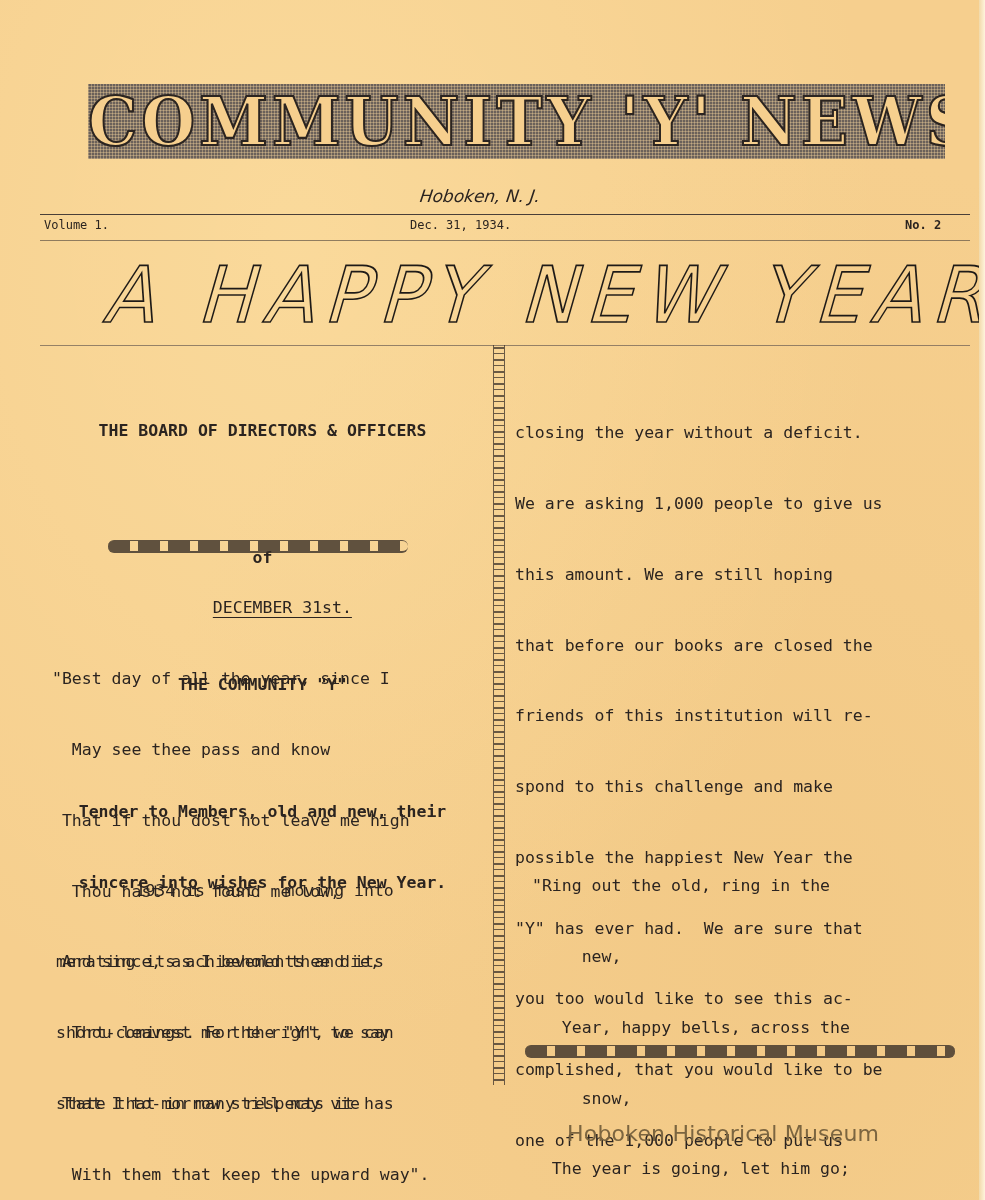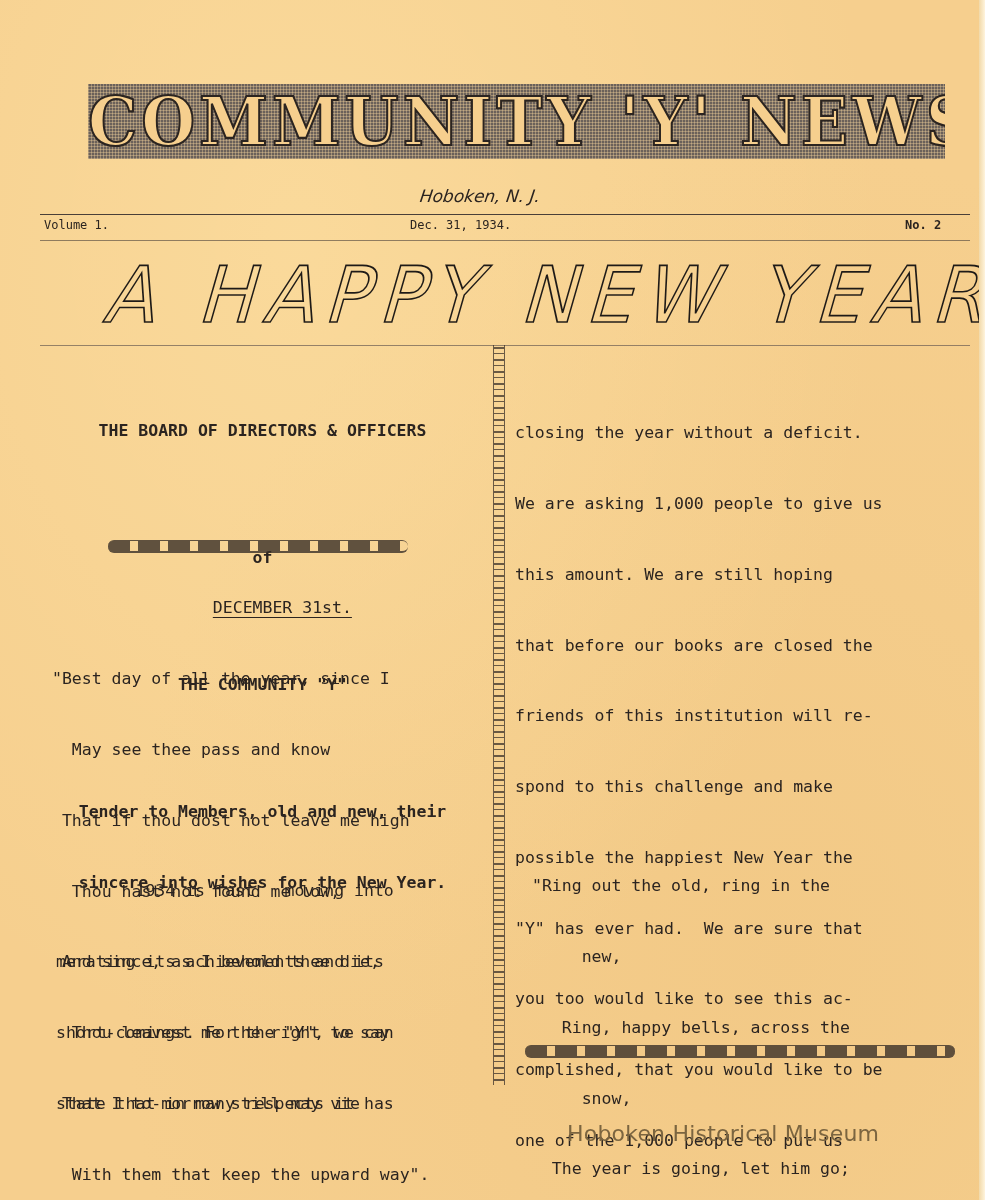--- a/index.html
+++ b/index.html
@@ -178,21 +178,21 @@
     
     
     
     
     
   </div>
 
   <div class="poem-right tw">
     <div>"Ring out the old, ring in the</div>
     <div>     new,</div>
-    <div>   Ring, happy bells, across the</div>
+    <div>   Year, happy bells, across the</div>
     <div>     snow,</div>
     <div>  The year is going, let him go;</div>
     
     
   </div>
 
   <div class="flourish two"></div>
 
   <div class="watermark">Hoboken Historical Museum</div>
   <div class="right-edge"></div>

